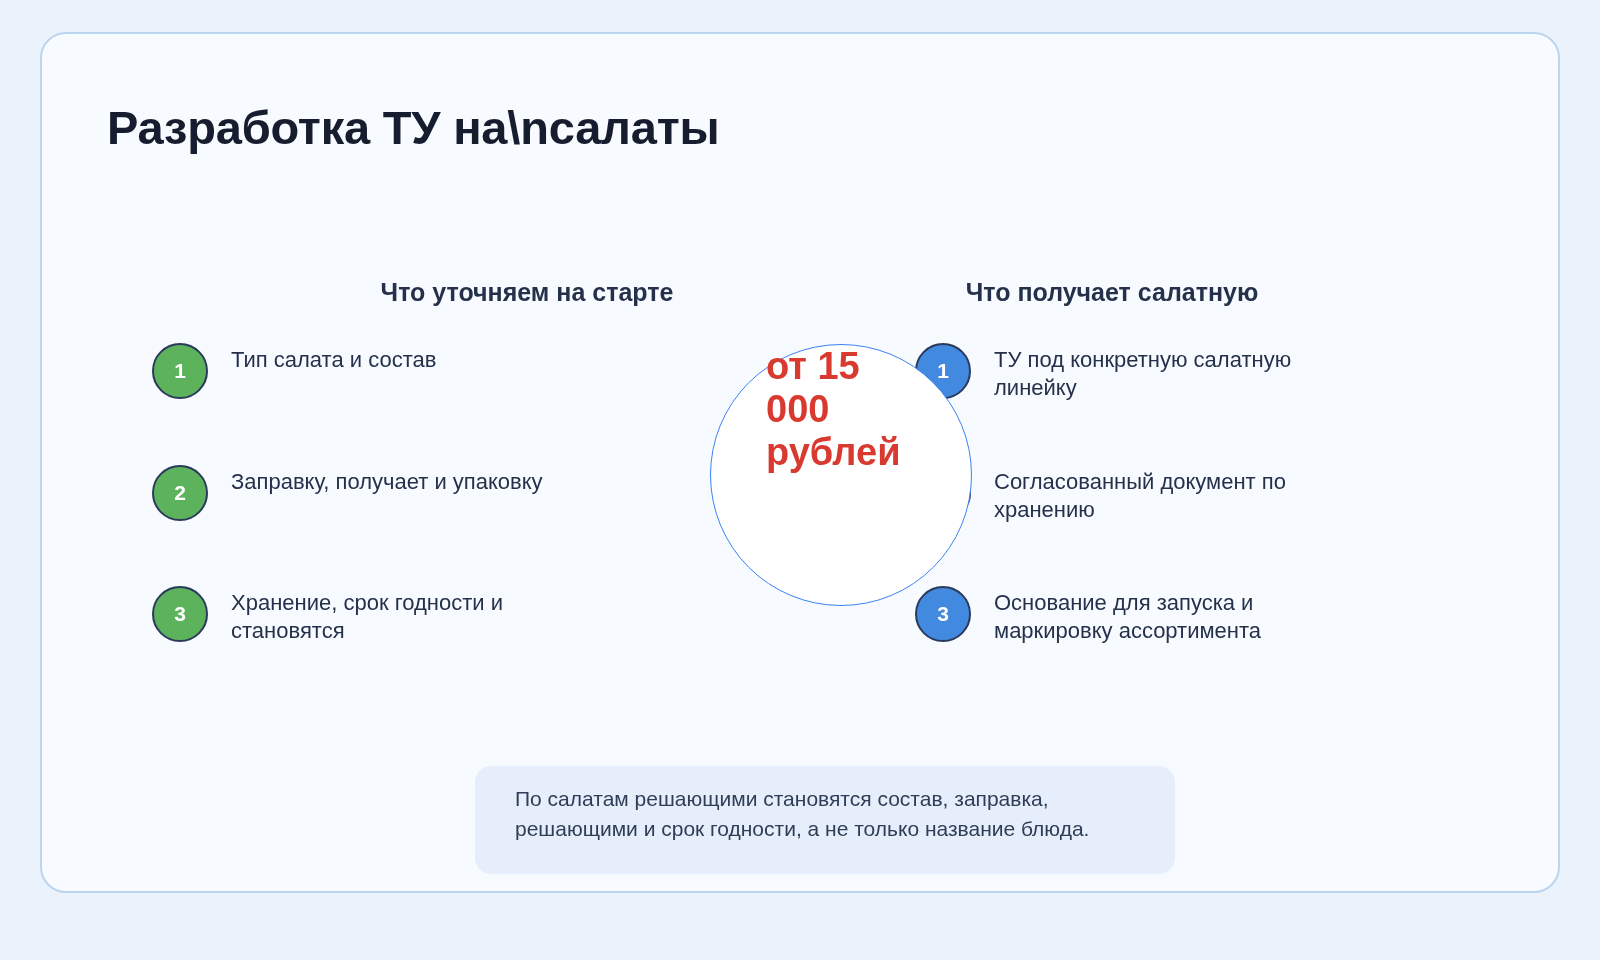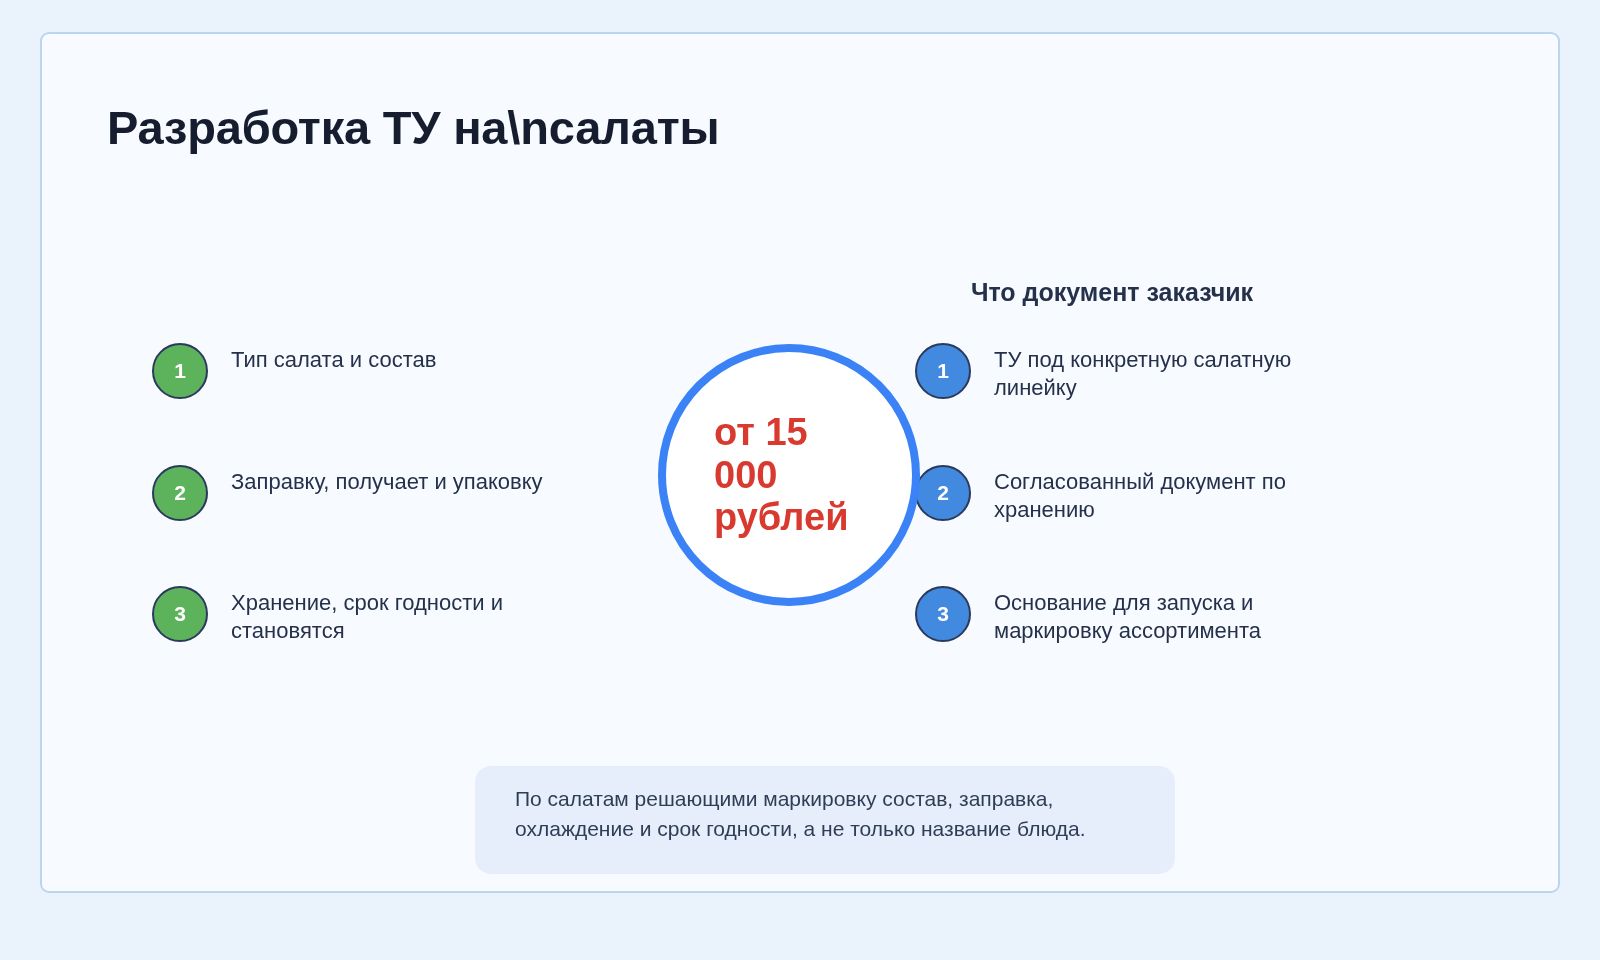--- a/index.html
+++ b/index.html
@@ -16,21 +16,21 @@
 
   .slide-card {
     position: absolute;
     left: 40px;
     top: 32px;
     width: 1520px;
     height: 861px;
     box-sizing: border-box;
     background: #f7fbff;
     border: 2px solid #bcd5ef;
-    border-radius: 9px;
+    border-radius: 26px;
   }
 
   .slide-title {
     position: absolute;
     left: 65px;
     top: 66px;
     font-size: 47px;
     font-weight: bold;
     color: #161d2e;
     letter-spacing: -0.2px;
@@ -82,30 +82,29 @@
   .col-left .item  { left: 110px; width: 420px; }
   .col-right .item { left: 873px; width: 460px; }
 
   .row1 { top: 305px; }
   .row2 { top: 427px; }
   .row3 { top: 548px; }
 
   
   .price-circle {
     position: absolute;
-    left: 616px;
+    left: 668px;
     top: 310px;
     width: 262px;
     height: 262px;
     box-sizing: border-box;
     border-radius: 50%;
     background: #ffffff;
-    border: 8px solid #3b82f6;
+    border: 1px solid #3b82f6;
     display: flex;
-    align-items: center;
     justify-content: center;
     z-index: 2;
   }
   .price-text {
     width: 160px;
     text-align: left;
     font-size: 38px;
     font-weight: bold;
     color: #d93a30;
     line-height: 1.13;
@@ -133,54 +132,55 @@
     line-height: 1.45;
   }
 </style>
 </head>
 <body>
 
 <div class="slide-card">
 
   <div class="slide-title">Разработка ТУ на\nсалаты</div>
 
+  <div class="col-head left">Что уточняем на старте</div>
 
   <div class="col-left">
     <div class="item row1">
       <div class="badge green">1</div>
       <div class="txt">Тип салата и состав</div>
     </div>
     <div class="item row2">
       <div class="badge green">2</div>
       <div class="txt">Заправку, получает и упаковку</div>
     </div>
     <div class="item row3">
       <div class="badge green">3</div>
       <div class="txt">Хранение, срок годности и становятся</div>
     </div>
   </div>
 
   <div class="price-circle">
     <div class="price-text">от 15 000 рублей</div>
   </div>
 
-  <div class="col-head right">Что документ заказчик</div>
+  <div class="col-head right">Что получает салатную</div>
 
   <div class="col-right">
     <div class="item row1">
       <div class="badge blue">1</div>
       <div class="txt">ТУ под конкретную салатную линейку</div>
     </div>
     <div class="item row2">
       <div class="badge blue">2</div>
       <div class="txt">Согласованный документ по хранению</div>
     </div>
     <div class="item row3">
       <div class="badge blue">3</div>
       <div class="txt">Основание для запуска и маркировку ассортимента</div>
     </div>
   </div>
 
   <div class="note-box">
-    <div class="note-text">По салатам решающими маркировку состав, заправка, охлаждение и срок годности, а не только название блюда.</div>
+    <div class="note-text">По салатам решающими становятся состав, заправка, решающими и срок годности, а не только название блюда.</div>
   </div>
 
 </div>
 
 </body></html>

